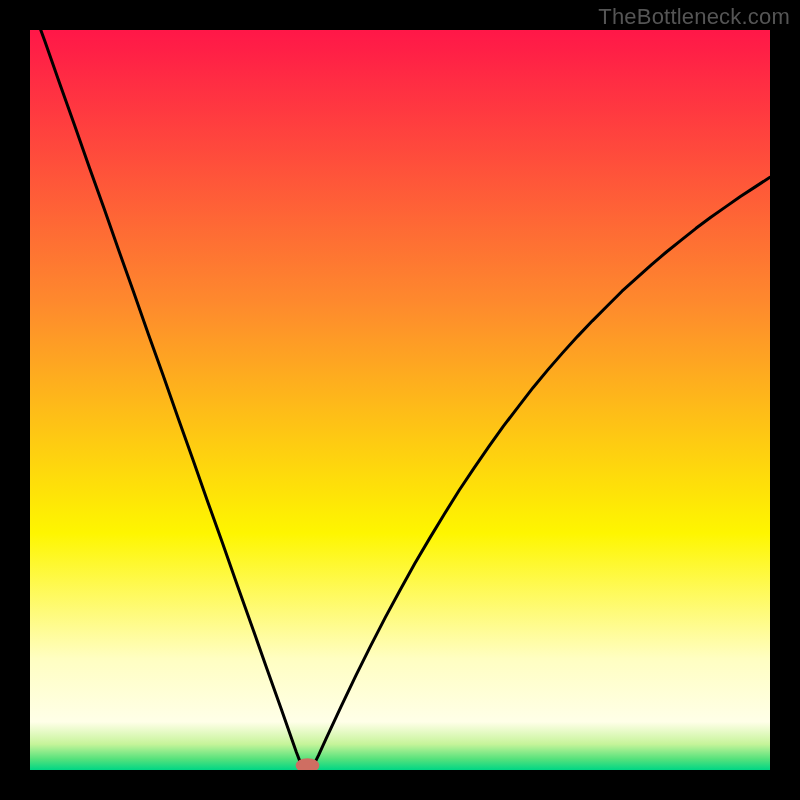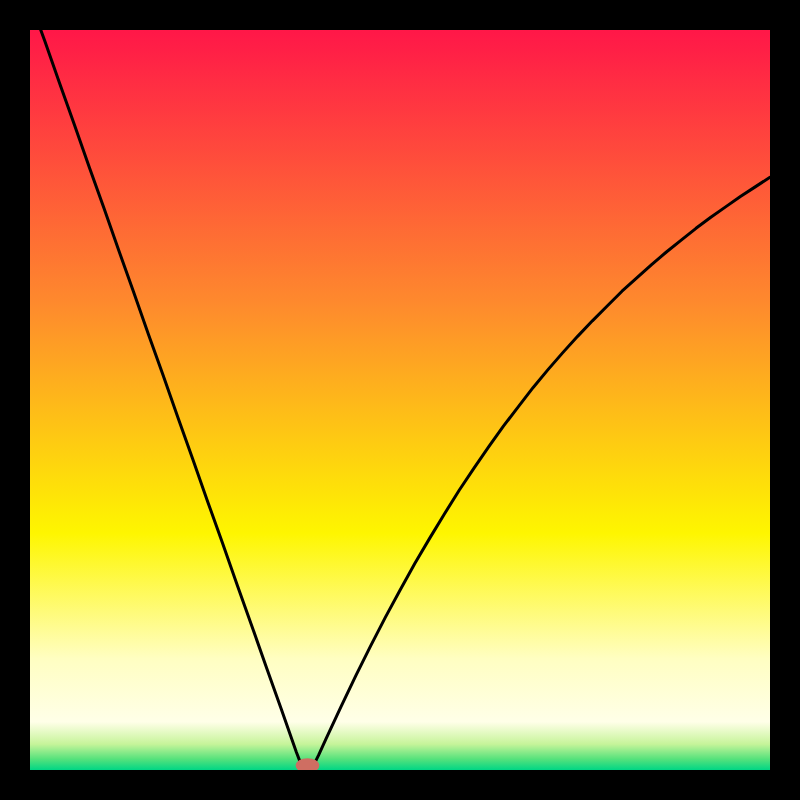--- a/index.html
+++ b/index.html
@@ -34,20 +34,21 @@
     width: 740px;
     height: 740px;
   }
   svg {
     display: block;
   }
 </style>
 </head>
 <body>
 <div class="outer">
+  <div class="watermark">TheBottleneck.com</div>
   <div class="plot-wrap">
     <svg id="chart-svg" width="740" height="740" viewBox="0 0 740 740">
         <defs>
           <linearGradient id="bg-grad" x1="0" y1="0" x2="0" y2="1">
             <stop offset="0%" stop-color="#ff1748"></stop>
             <stop offset="37%" stop-color="#fe8a2d"></stop>
             <stop offset="68%" stop-color="#fef600"></stop>
             <stop offset="85%" stop-color="#fffec2"></stop>
             <stop offset="93.5%" stop-color="#ffffe8"></stop>
             <stop offset="96.5%" stop-color="#c6f49a"></stop>

